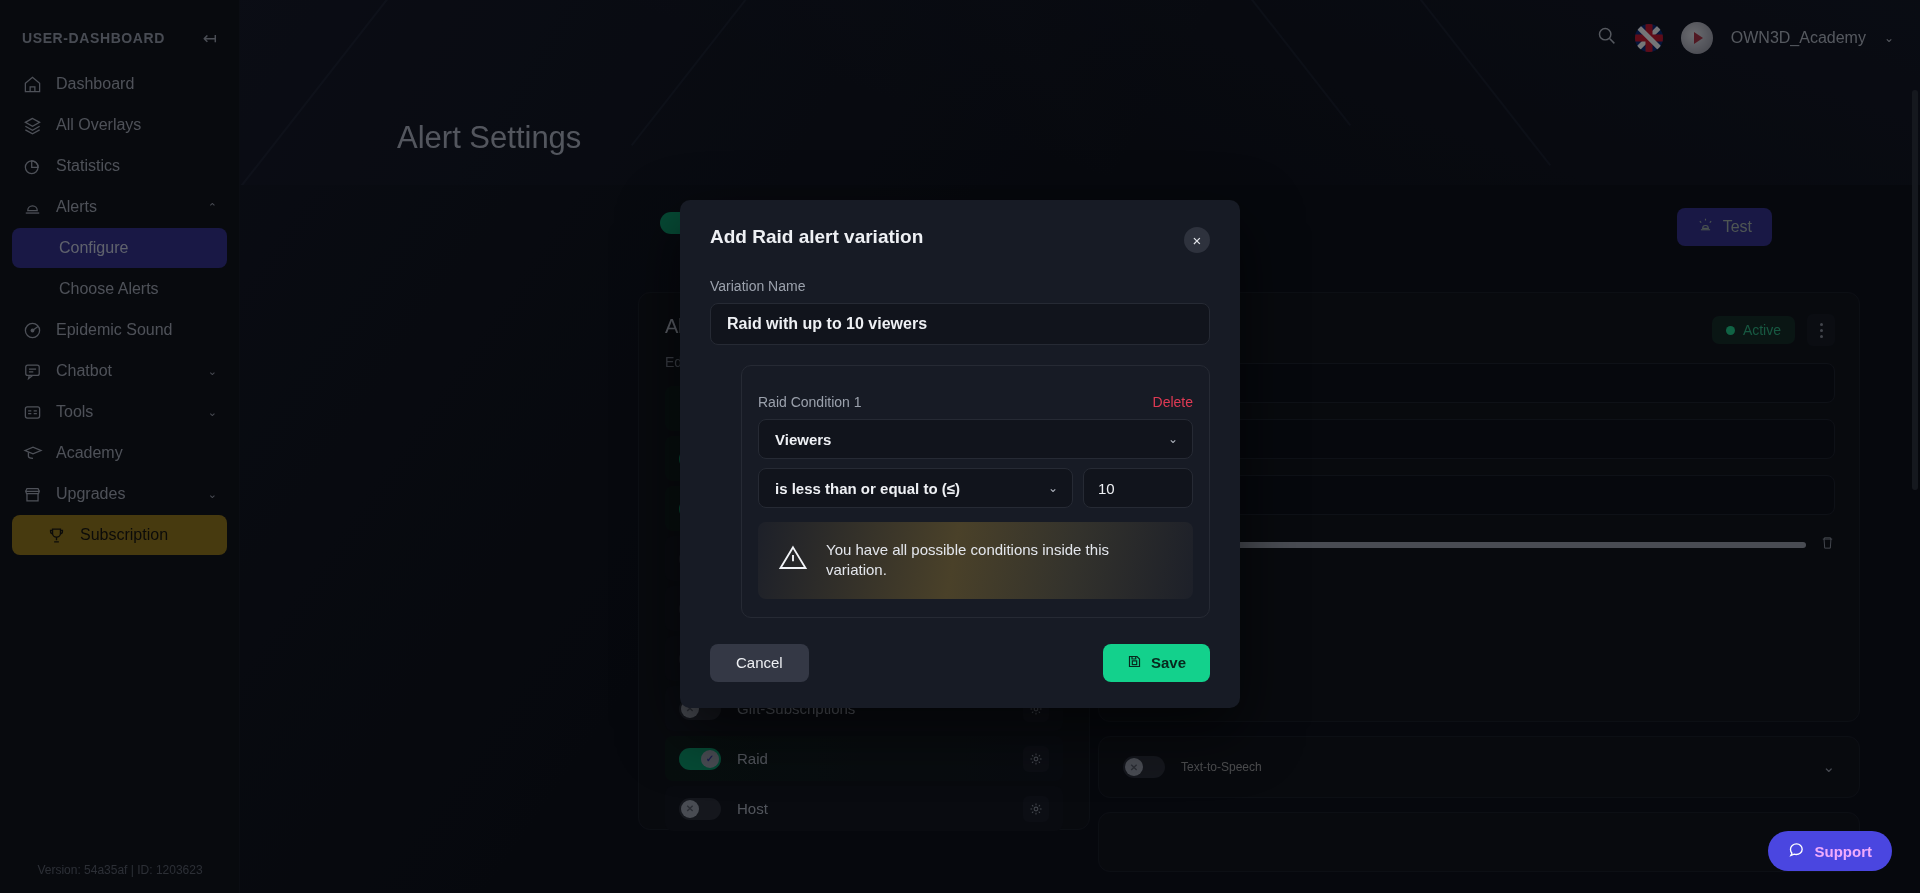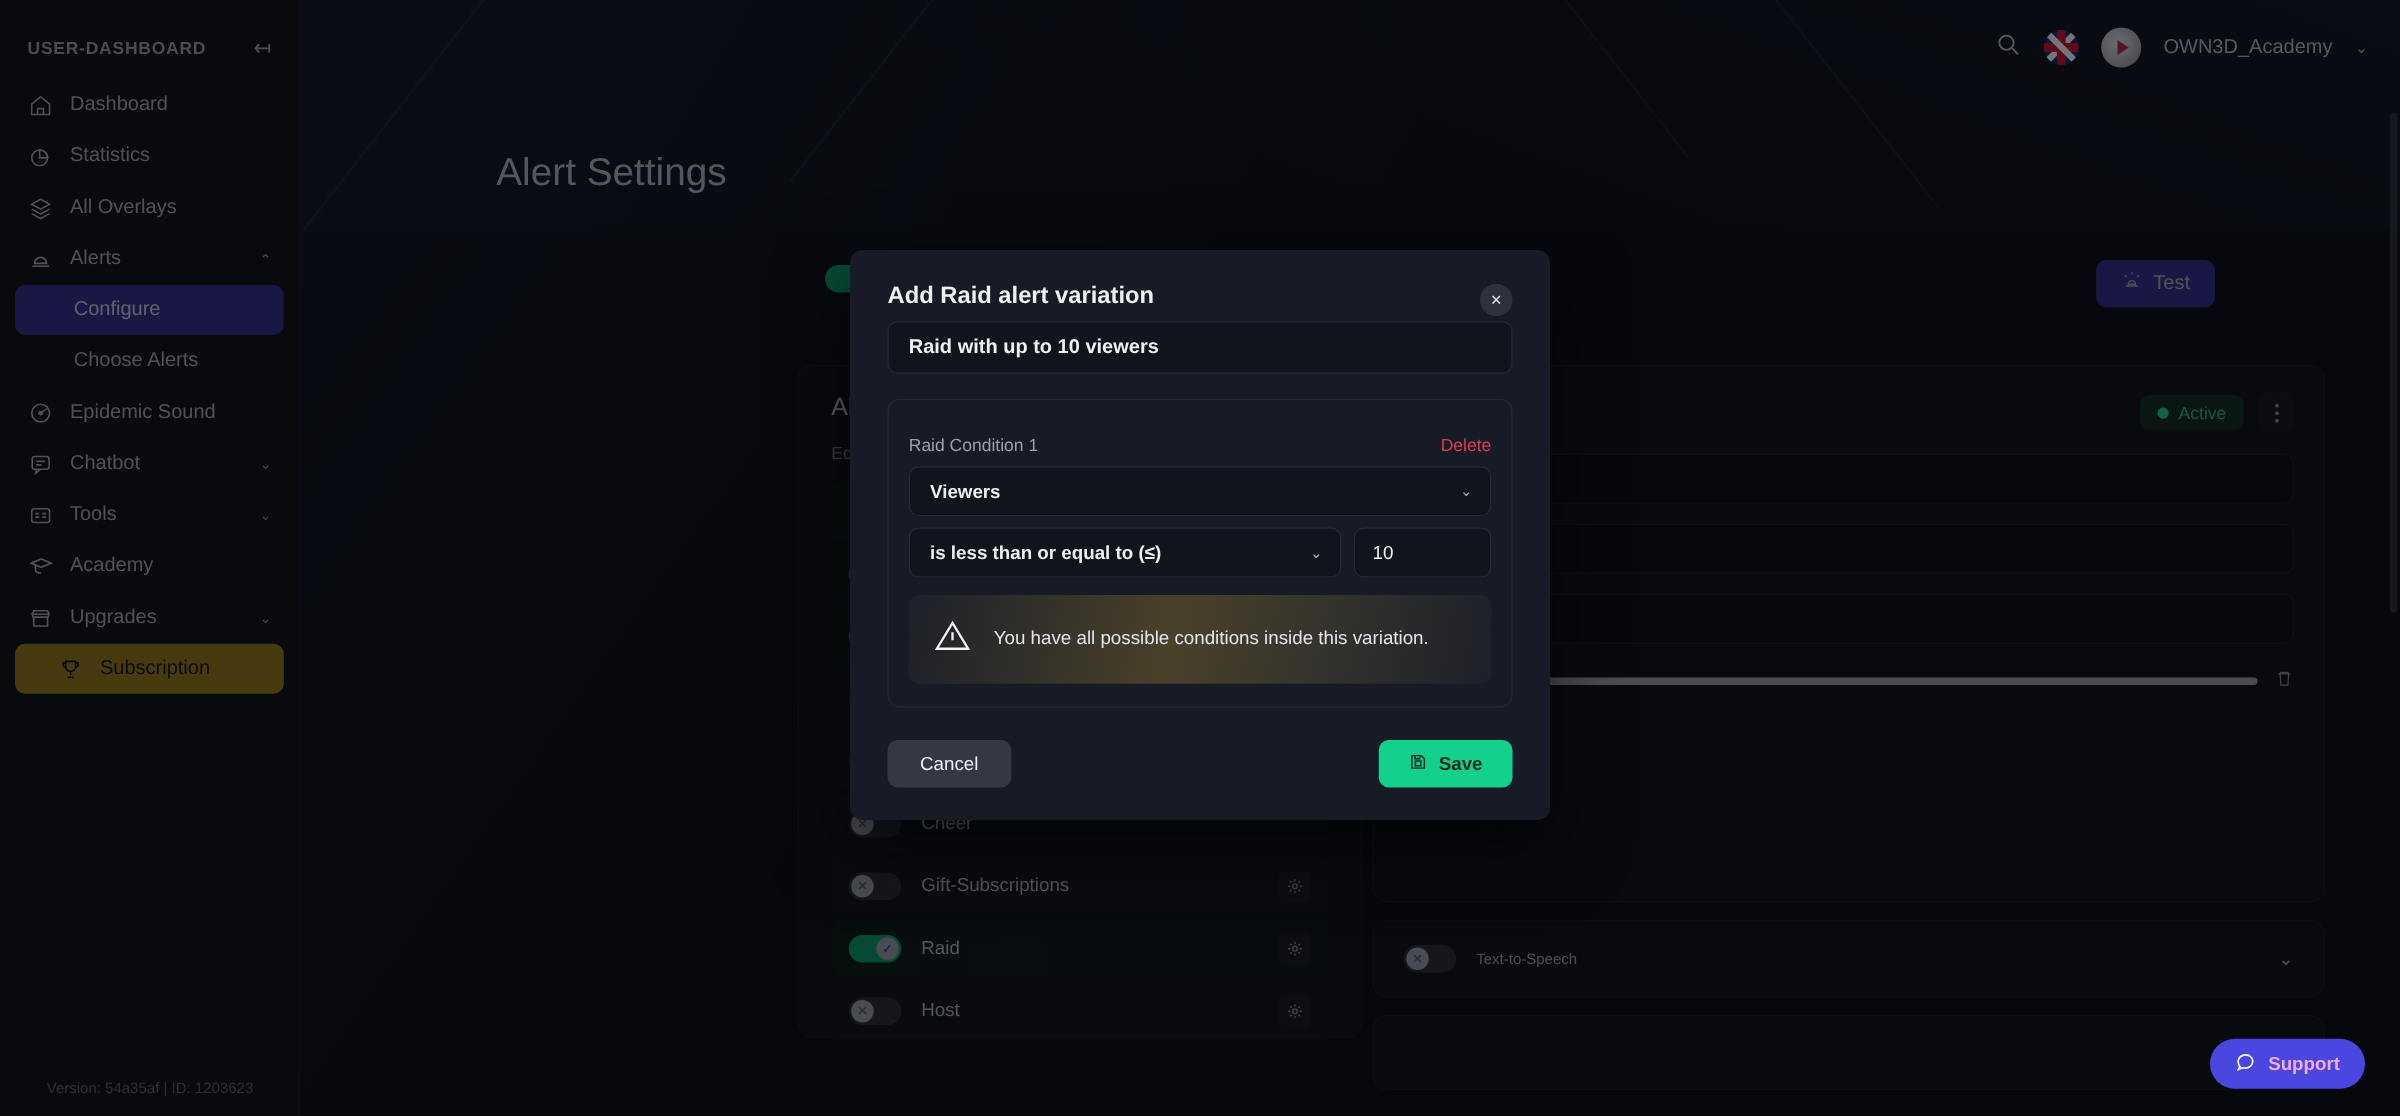--- a/index.html
+++ b/index.html
@@ -221,20 +221,21 @@
   .m-label { font-size: 14px; color: #9ba1ac; margin-top: 30px; }
   .m-input {
     width: 100%; height: 42px; margin-top: 9px;
     background: #11141c; border: 1px solid #262a34; border-radius: 8px;
     color: #eef0f4; font-size: 16px; font-weight: 700; padding: 0 16px;
     font-family: "Liberation Sans", sans-serif;
   }
   .cond-box {
     margin-top: 20px; border: 1px solid #262a34; border-radius: 10px;
     padding: 28px 16px 18px 16px;
+    margin-left: 31px;
   }
   .cond-head { display: flex; align-items: center; justify-content: space-between; }
   .cond-title { font-size: 14px; color: #9ba1ac; }
   .cond-delete { font-size: 14px; color: #e03a54; cursor: pointer; }
   .sel {
     position: relative; height: 40px; margin-top: 9px;
     background: #11141c; border: 1px solid #262a34; border-radius: 8px;
     display: flex; align-items: center; padding: 0 16px;
     color: #eef0f4; font-size: 15px; font-weight: 700; cursor: pointer;
   }
@@ -294,36 +295,36 @@
               <path d="M3 10.5 12 3l9 7.5V21H3z"></path>
               <path d="M9 21v-6h6v6"></path>
             </svg>
         </span>
         <span class="lbl">Dashboard</span>
       </div>
 
       <div class="nav-item">
         <span class="ico">
           <svg width="19" height="19" viewBox="0 0 24 24" fill="none" stroke="#a8adb8" stroke-width="1.6">
-              <circle cx="11" cy="13" r="8"></circle>
-              <path d="M11 13V5a8 8 0 0 1 8 8z"></path>
-            </svg>
-        </span>
-        <span class="lbl">Statistics</span>
-      </div>
-
-      <div class="nav-item">
-        <span class="ico">
-          <svg width="19" height="19" viewBox="0 0 24 24" fill="none" stroke="#a8adb8" stroke-width="1.6">
               <path d="M12 3 3 8l9 5 9-5z"></path>
               <path d="M3 13l9 5 9-5"></path>
               <path d="M3 17.5l9 5 9-5"></path>
             </svg>
         </span>
         <span class="lbl">All Overlays</span>
+      </div>
+
+      <div class="nav-item">
+        <span class="ico">
+          <svg width="19" height="19" viewBox="0 0 24 24" fill="none" stroke="#a8adb8" stroke-width="1.6">
+              <circle cx="11" cy="13" r="8"></circle>
+              <path d="M11 13V5a8 8 0 0 1 8 8z"></path>
+            </svg>
+        </span>
+        <span class="lbl">Statistics</span>
       </div>
 
       <div class="nav-item">
         <span class="ico">
           <svg width="19" height="19" viewBox="0 0 24 24" fill="none" stroke="#a8adb8" stroke-width="1.6">
               <path d="M6 16a6 6 0 0 1 12 0z"></path>
               <path d="M3.5 19h17"></path>
             </svg>
         </span>
         <span class="lbl">Alerts</span>
@@ -572,20 +573,21 @@
     <span class="username">OWN3D_Academy</span>
     <span class="user-chev">⌄</span>
   </header>
 
   <div class="overlay"></div>
 
   <div class="modal">
     <div class="modal-title">Add Raid alert variation</div>
     <button class="close-btn">×</button>
 
+    <div class="m-label">Variation Name</div>
     <input class="m-input" value="Raid with up to 10 viewers" style="">
 
     <div class="cond-box">
       <div class="cond-head">
         <span class="cond-title">Raid Condition 1</span>
         <span class="cond-delete">Delete</span>
       </div>
 
       <div class="sel">
         <span>Viewers</span>

